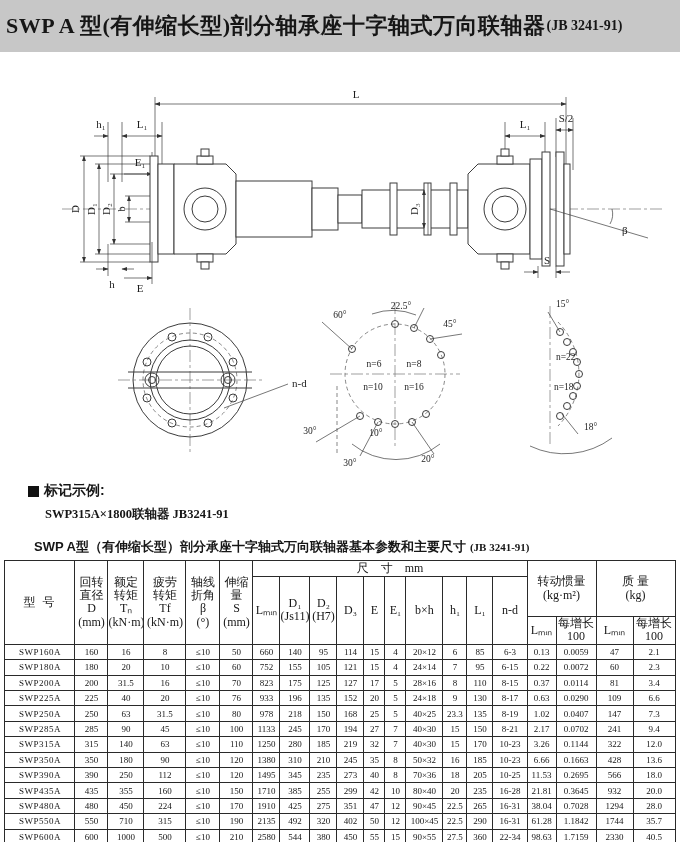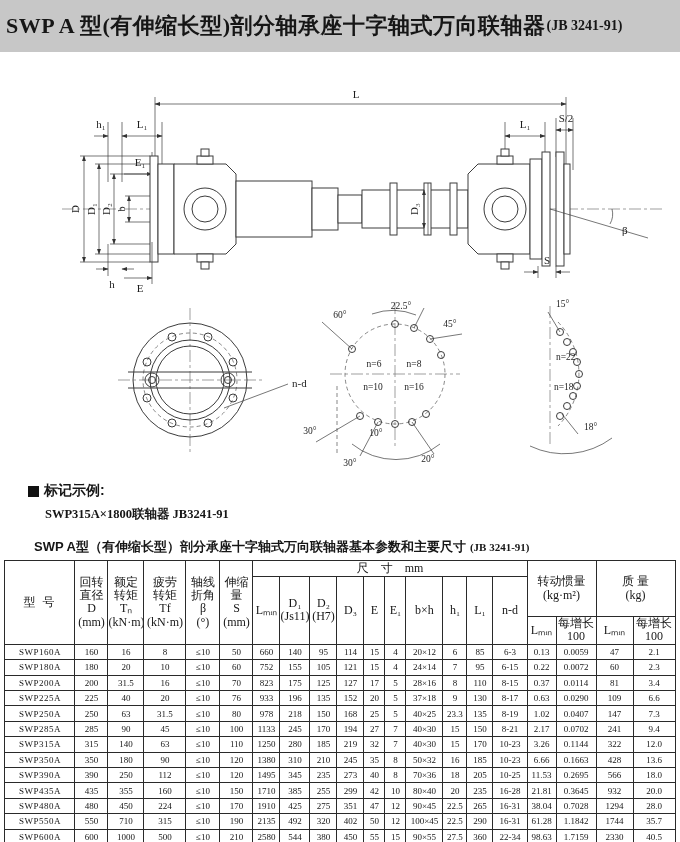--- a/index.html
+++ b/index.html
@@ -394,21 +394,21 @@
           <td>40</td>
           <td>20</td>
           <td>≤10</td>
           <td>76</td>
           <td>933</td>
           <td>196</td>
           <td>135</td>
           <td>152</td>
           <td>20</td>
           <td>5</td>
-          <td>37×18</td>
+          <td>24×18</td>
           <td>9</td>
           <td>130</td>
           <td>8-17</td>
           <td>0.63</td>
           <td>0.0290</td>
           <td>109</td>
           <td>6.6</td>
         </tr>
         <tr>
           <td class="model">SWP250A</td>

